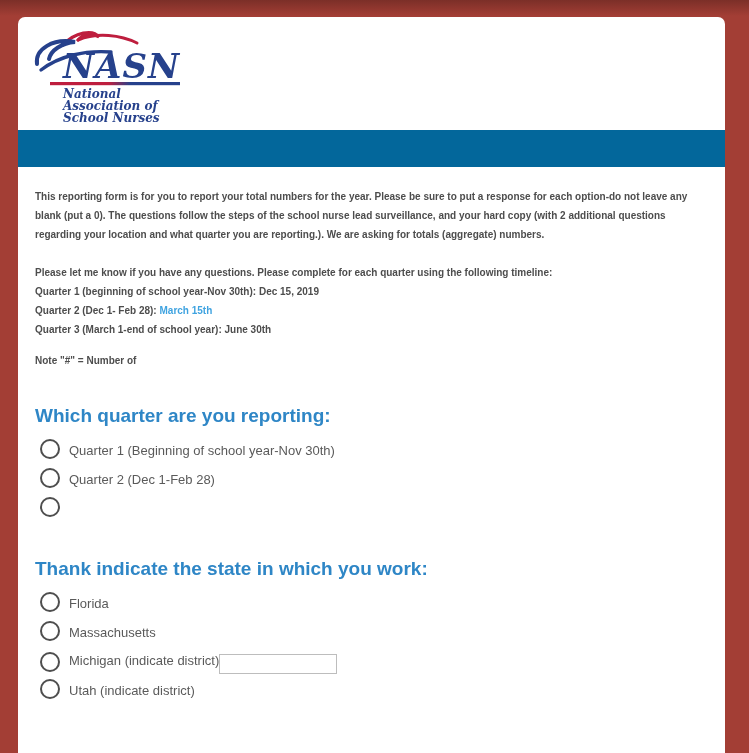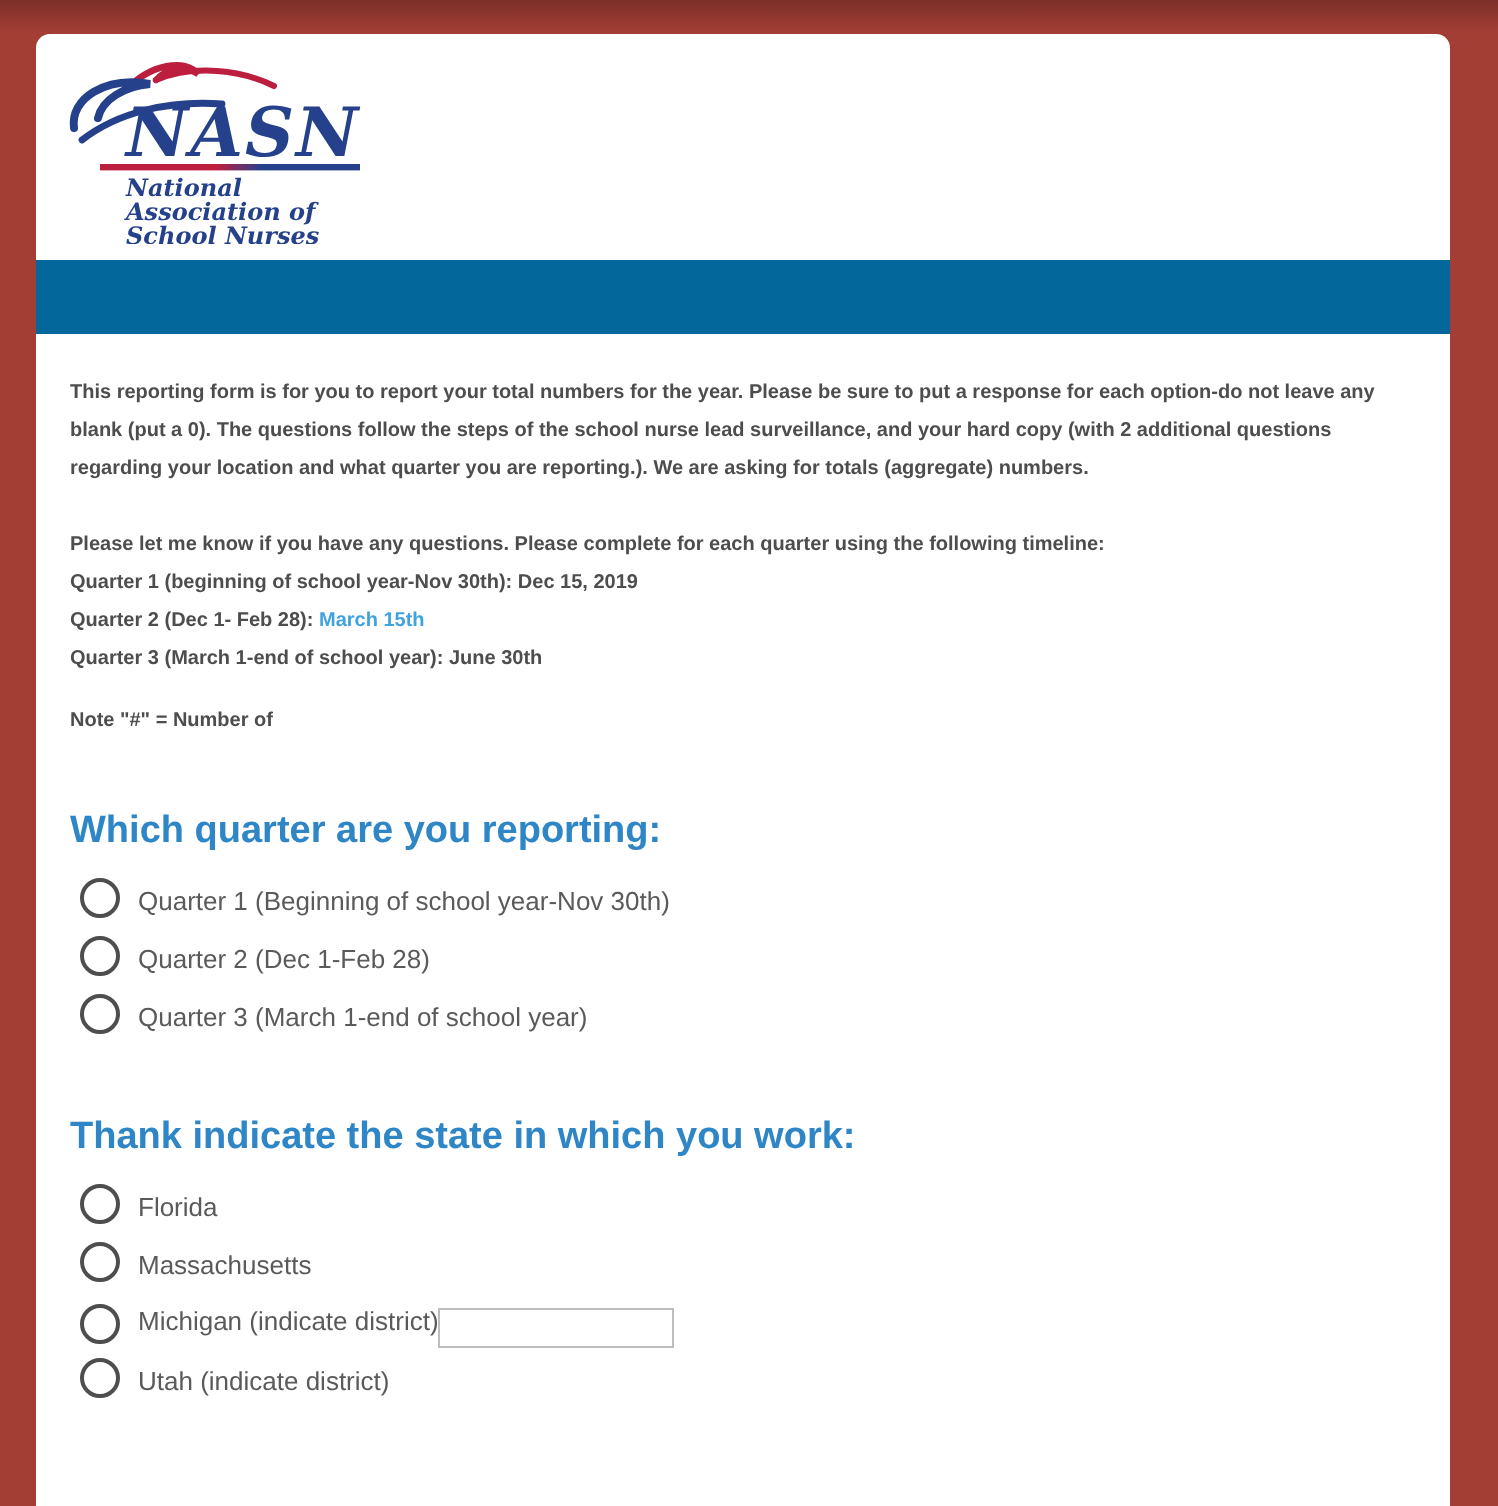--- a/index.html
+++ b/index.html
@@ -103,21 +103,20 @@
         <span class="opt-label">Quarter 1 (Beginning of school year-Nov 30th)</span>
       </div>
 
       <div class="option">
         <span class="radio" role="radio" aria-checked="false"></span>
         <span class="opt-label">Quarter 2 (Dec 1-Feb 28)</span>
       </div>
 
       <div class="option">
         <span class="radio" role="radio" aria-checked="false"></span>
-        <span class="opt-label">Quarter 3 (March 1-end of school year)</span>
       </div>
     </div>
 
     <div class="question second">
       <div class="q-title">Thank indicate the state in which you work:</div>
 
       <div class="option first">
         <span class="radio" role="radio" aria-checked="false"></span>
         <span class="opt-label">Florida</span>
       </div>

